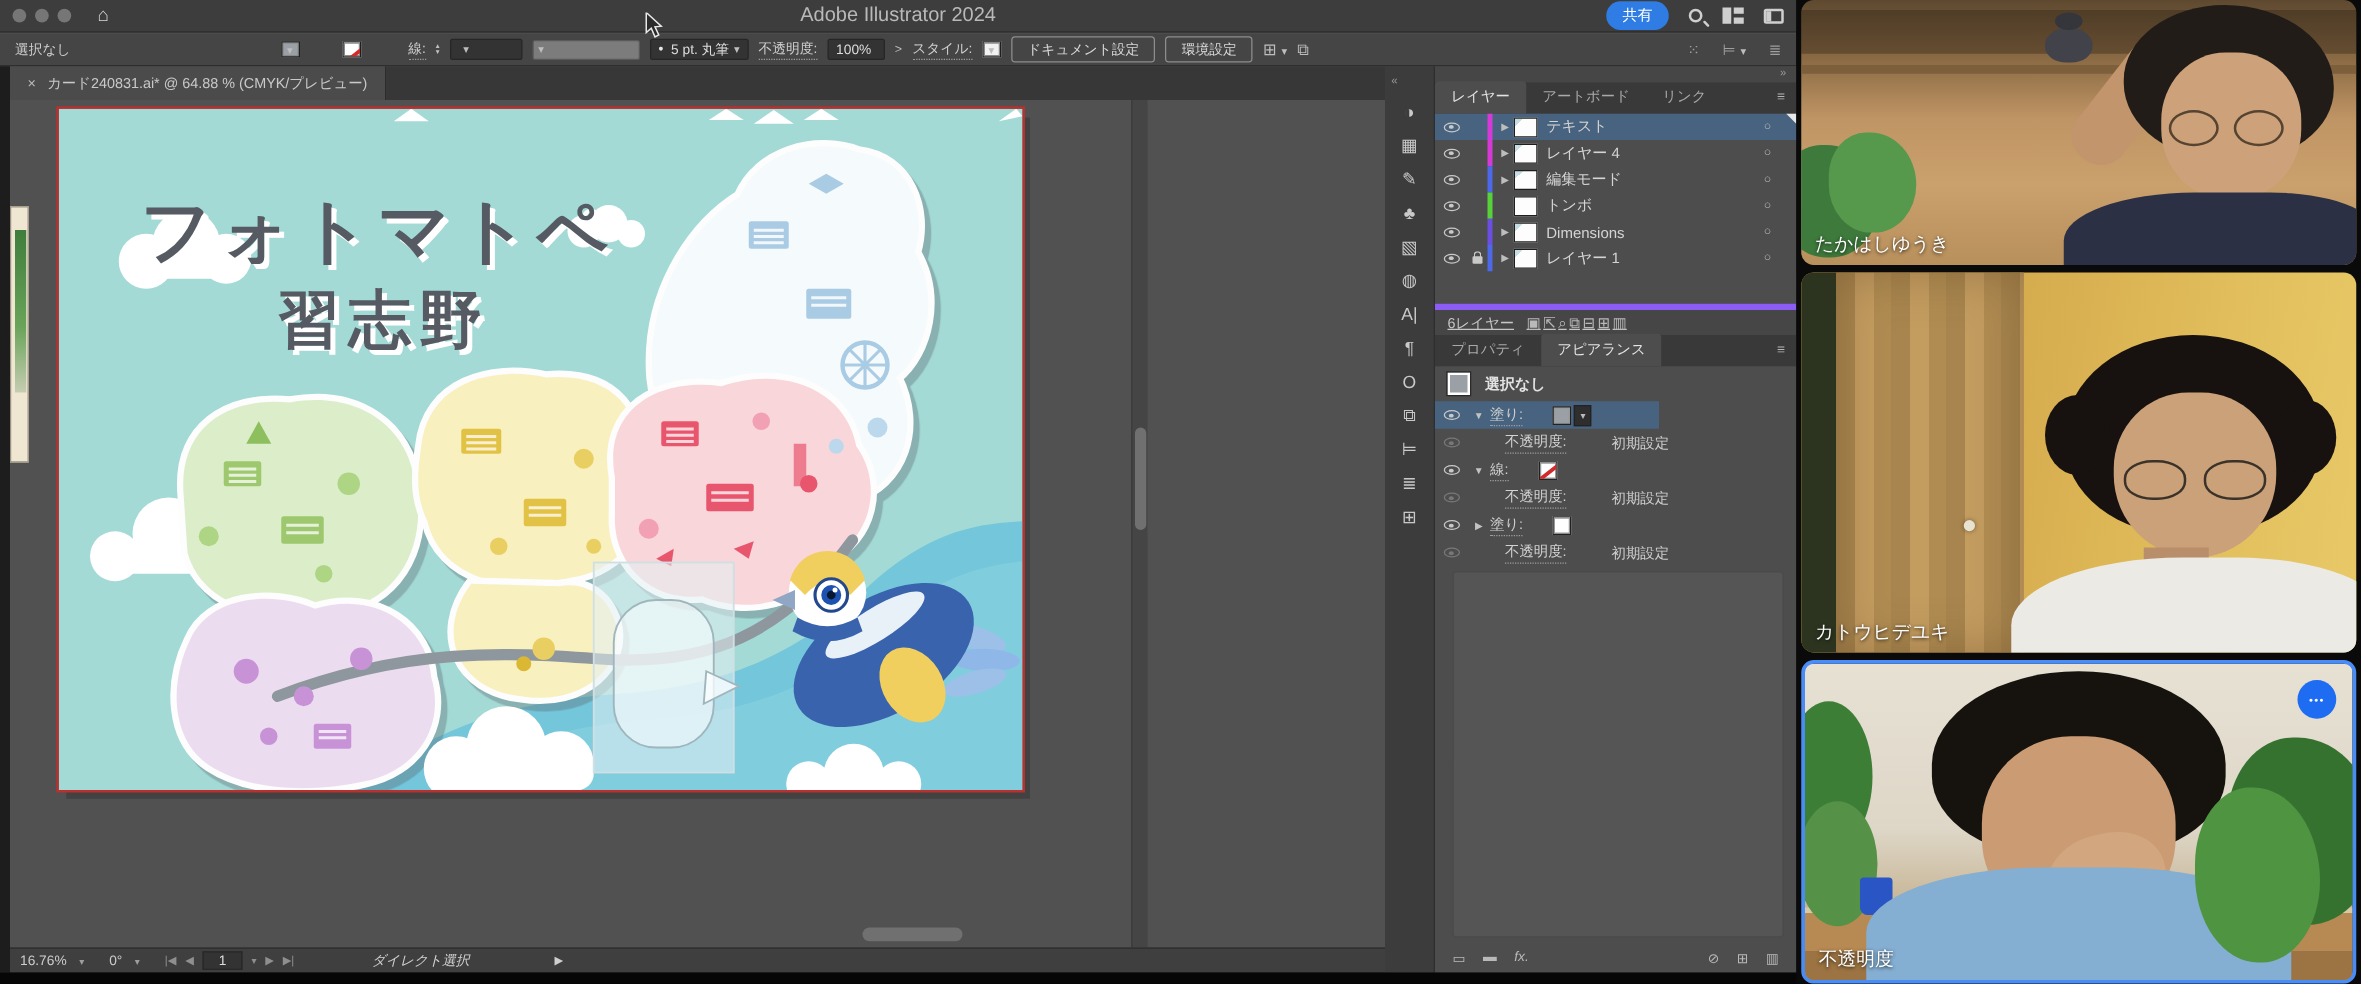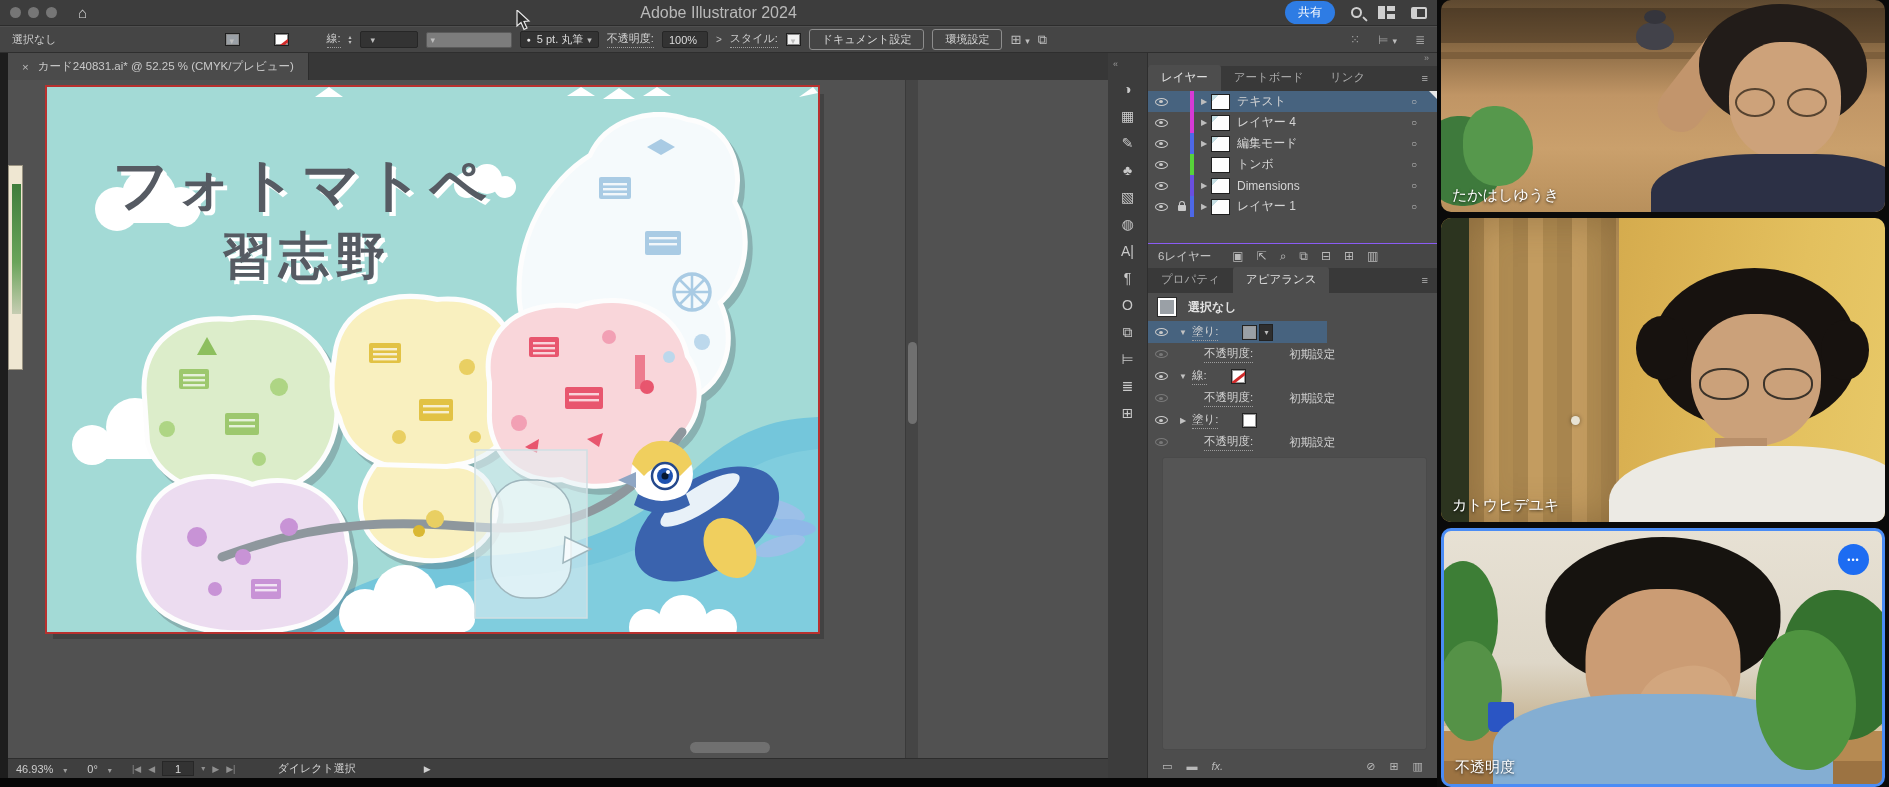--- a/index.html
+++ b/index.html
@@ -67,21 +67,21 @@
   .vthumb { position:absolute; left:2px; top:262px; width:9px; height:82px; background:#707070; border-radius:5px; }
   .hthumb { position:absolute; left:682px; top:662px; width:80px; height:11px; background:#707070; border-radius:6px; }
 
   .statusbar { position:absolute; left:8px; top:758px; width:1100px; height:20px; background:#3f3f3f;
     border-top:1px solid #2d2d2d; display:flex; align-items:center; gap:6px; padding:0 8px;
     color:#cdcdcd; font-size:11px; }
   .sb-dd::after { content:"▾"; font-size:8px; color:#9e9e9e; margin-left:10px; }
   .sb-nav { display:flex; align-items:center; gap:7px; color:#8f8f8f; font-size:9px; margin-left:14px; }
   .sb-field { background:#333; border:1px solid #272727; color:#ddd; font-size:11px; height:15px;
     padding:0 12px; display:flex; align-items:center; }
-  .sb-tool { margin-left:36px; color:#d2d2d2; }
+  .sb-tool { margin-left:56px; color:#d2d2d2;font-style:italic; }
   .sb-arrow { margin-left:62px; color:#cfcfcf; font-size:9px; }
 
   
   .dock { position:absolute; left:1108px; top:53px; width:329px; height:725px; background:#3c3c3c; display:flex; }
   .iconstrip { width:40px; background:#3c3c3c; border-right:1px solid #2e2e2e; display:flex; flex-direction:column;
     align-items:center; padding-top:6px; gap:13px; color:#c9c9c9; }
   .iconstrip .collapse { font-size:9px; color:#9a9a9a; align-self:flex-start; margin-left:5px; }
   .strip-ic { font-size:14px; line-height:1; width:24px; text-align:center; }
   .panels { flex:1; display:flex; flex-direction:column; background:#464646; }
   .minibar { height:13px; display:flex; justify-content:flex-end; padding-right:8px; color:#9a9a9a; font-size:9px; }
@@ -114,22 +114,22 @@
   .lockcol { width:16px; display:flex; justify-content:center; }
   .lock { width:8px; height:6px; background:#c9c9c9; border-radius:1px; position:relative; margin-top:3px; }
   .lock::before { content:""; position:absolute; left:1px; top:-4px; width:4px; height:4px;
     border:1.4px solid #c9c9c9; border-bottom:none; border-radius:3px 3px 0 0; }
   .cbar { width:4px; height:21px; margin-right:3px; }
   .expcol { width:14px; color:#bdbdbd; font-size:8px; text-align:center; }
   .thumb { width:19px; height:16px; background:#fdfdfd; border:1px solid #1e1e1e; margin-right:7px;
     background-image:linear-gradient(135deg,rgba(140,190,200,.5) 20%,transparent 20%); }
   .target { margin-left:auto; margin-right:20px; color:#bdbdbd; font-size:10px; }
   .lp-spacer { height:26px; background:#4d4d4d; }
-  .lp-footer { height:25px; background:#464646; border-top:1px solid #8b5cf6; display:flex; align-items:center;
-    color:#c6c6c6; font-size:11.5px; padding:0 10px; gap:13px; }
+  .lp-footer { height:25px; background:#464646; border-top:5px solid #8b5cf6; display:flex; align-items:center;
+    color:#c6c6c6; font-size:11.5px; padding:0 10px; gap:2px;text-decoration:underline; }
   .lp-footer .ic { color:#b9b9b9; font-size:12px; }
   .lp-footer .count { margin-right:8px; }
 
   .ap-body { background:#4d4d4d; display:flex; flex-direction:column; flex:1; }
   .ap-head { height:28px; display:flex; align-items:center; gap:12px; padding:0 10px; color:#e2e2e2;
     font-size:12px; font-weight:bold; }
   .bigsw { width:18px; height:18px; background:#9aa0a6; border:2px solid #fff; outline:1px solid #2a2a2a; }
   .arow { height:22px; display:flex; align-items:center; color:#d2d2d2; font-size:11.5px; }
   .arow.selected { background:linear-gradient(90deg,#47637f 0 62%,transparent 62%); }
   .arow .exp { width:18px; text-align:center; color:#c2c2c2; font-size:8px; }
@@ -258,21 +258,21 @@
         <span class="dd">⊨</span>
         <span>≣</span>
       </span>
     </div>
 
     <div class="leftedge"></div>
 
     <div class="tabbar">
       <div class="doctab">
         <span class="x">×</span>
-        <span>カード240831.ai* @ 52.25 % (CMYK/プレビュー)</span>
+        <span>カード240831.ai* @ 64.88 % (CMYK/プレビュー)</span>
       </div>
     </div>
 
     <div class="canvas">
       <div class="sliver"></div>
 
       <div class="artboard">
         <svg viewBox="0 0 771 545" width="771" height="545">
           <rect x="0" y="0" width="771" height="545" fill="#a3dad6"></rect>
 
@@ -443,21 +443,21 @@
         </svg>
       </div>
 
       <div class="vscroll">
         <div class="vthumb"></div>
       </div>
       <div class="hthumb"></div>
     </div>
 
     <div class="statusbar">
-      <span class="sb-dd">46.93%</span>
+      <span class="sb-dd">16.76%</span>
       <span class="sb-dd" style="margin-left:14px;">0°</span>
       <span class="sb-nav">
         <span>|◀</span>
         <span>◀</span>
         <span class="sb-field">1</span>
         <span style="font-size:8px;">▾</span>
         <span>▶</span>
         <span>▶|</span>
       </span>
       <span class="sb-tool">ダイレクト選択</span>

